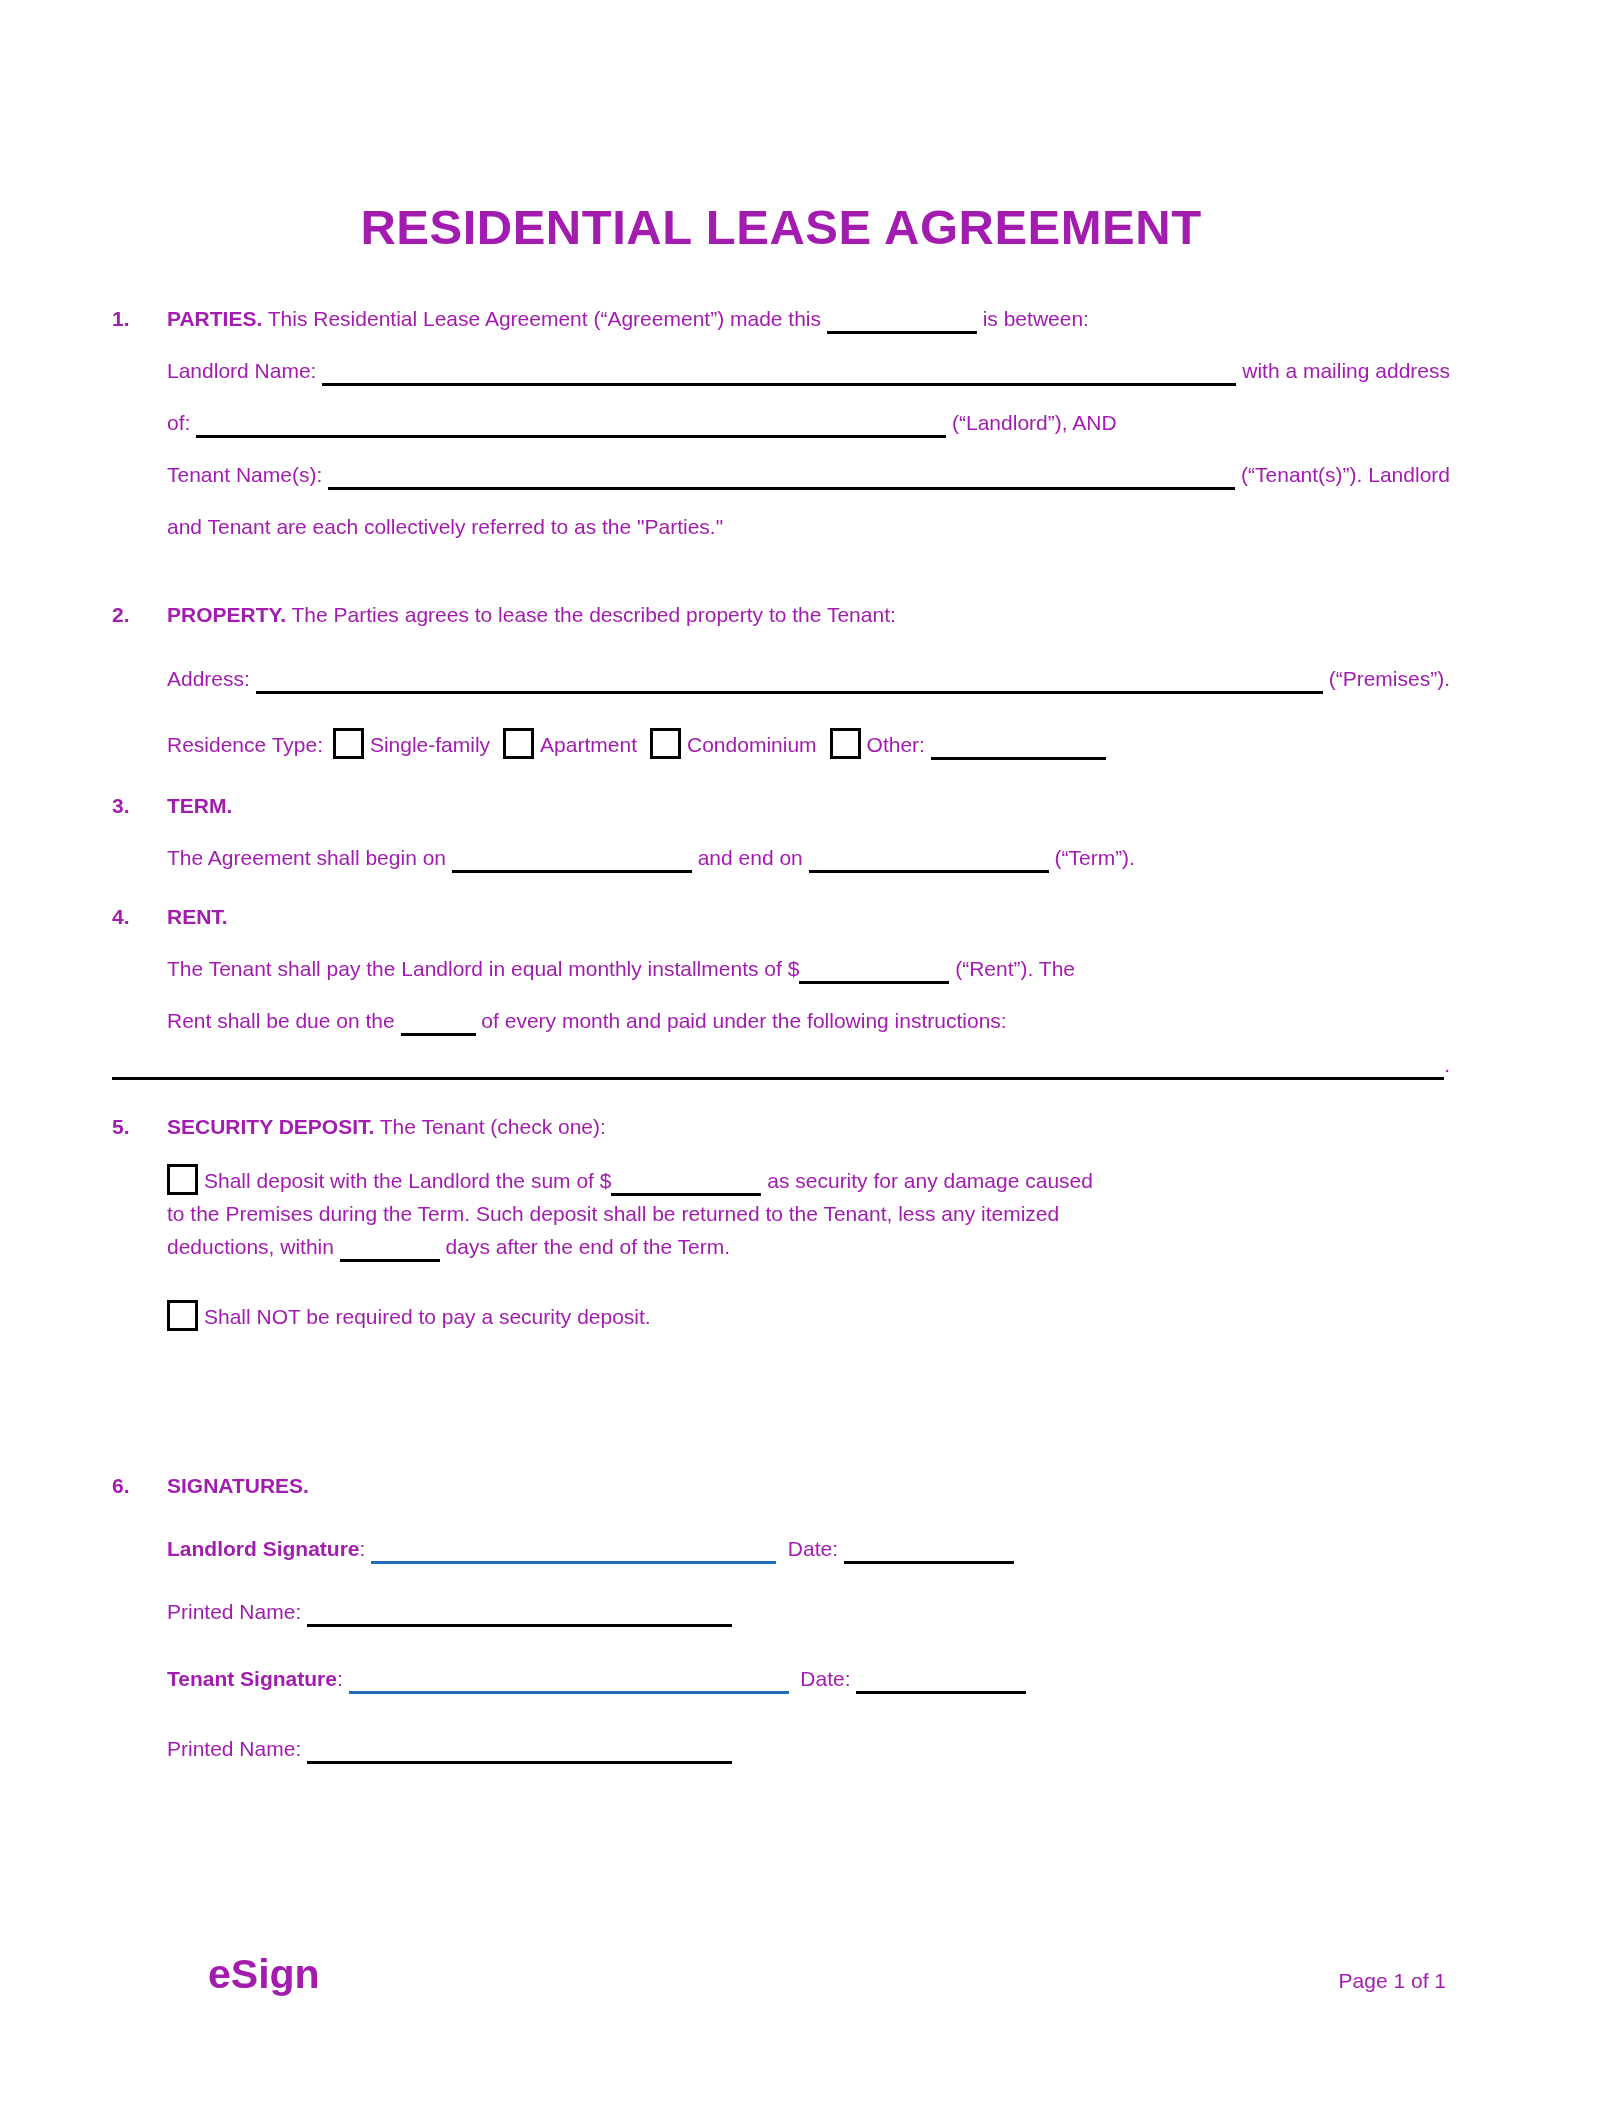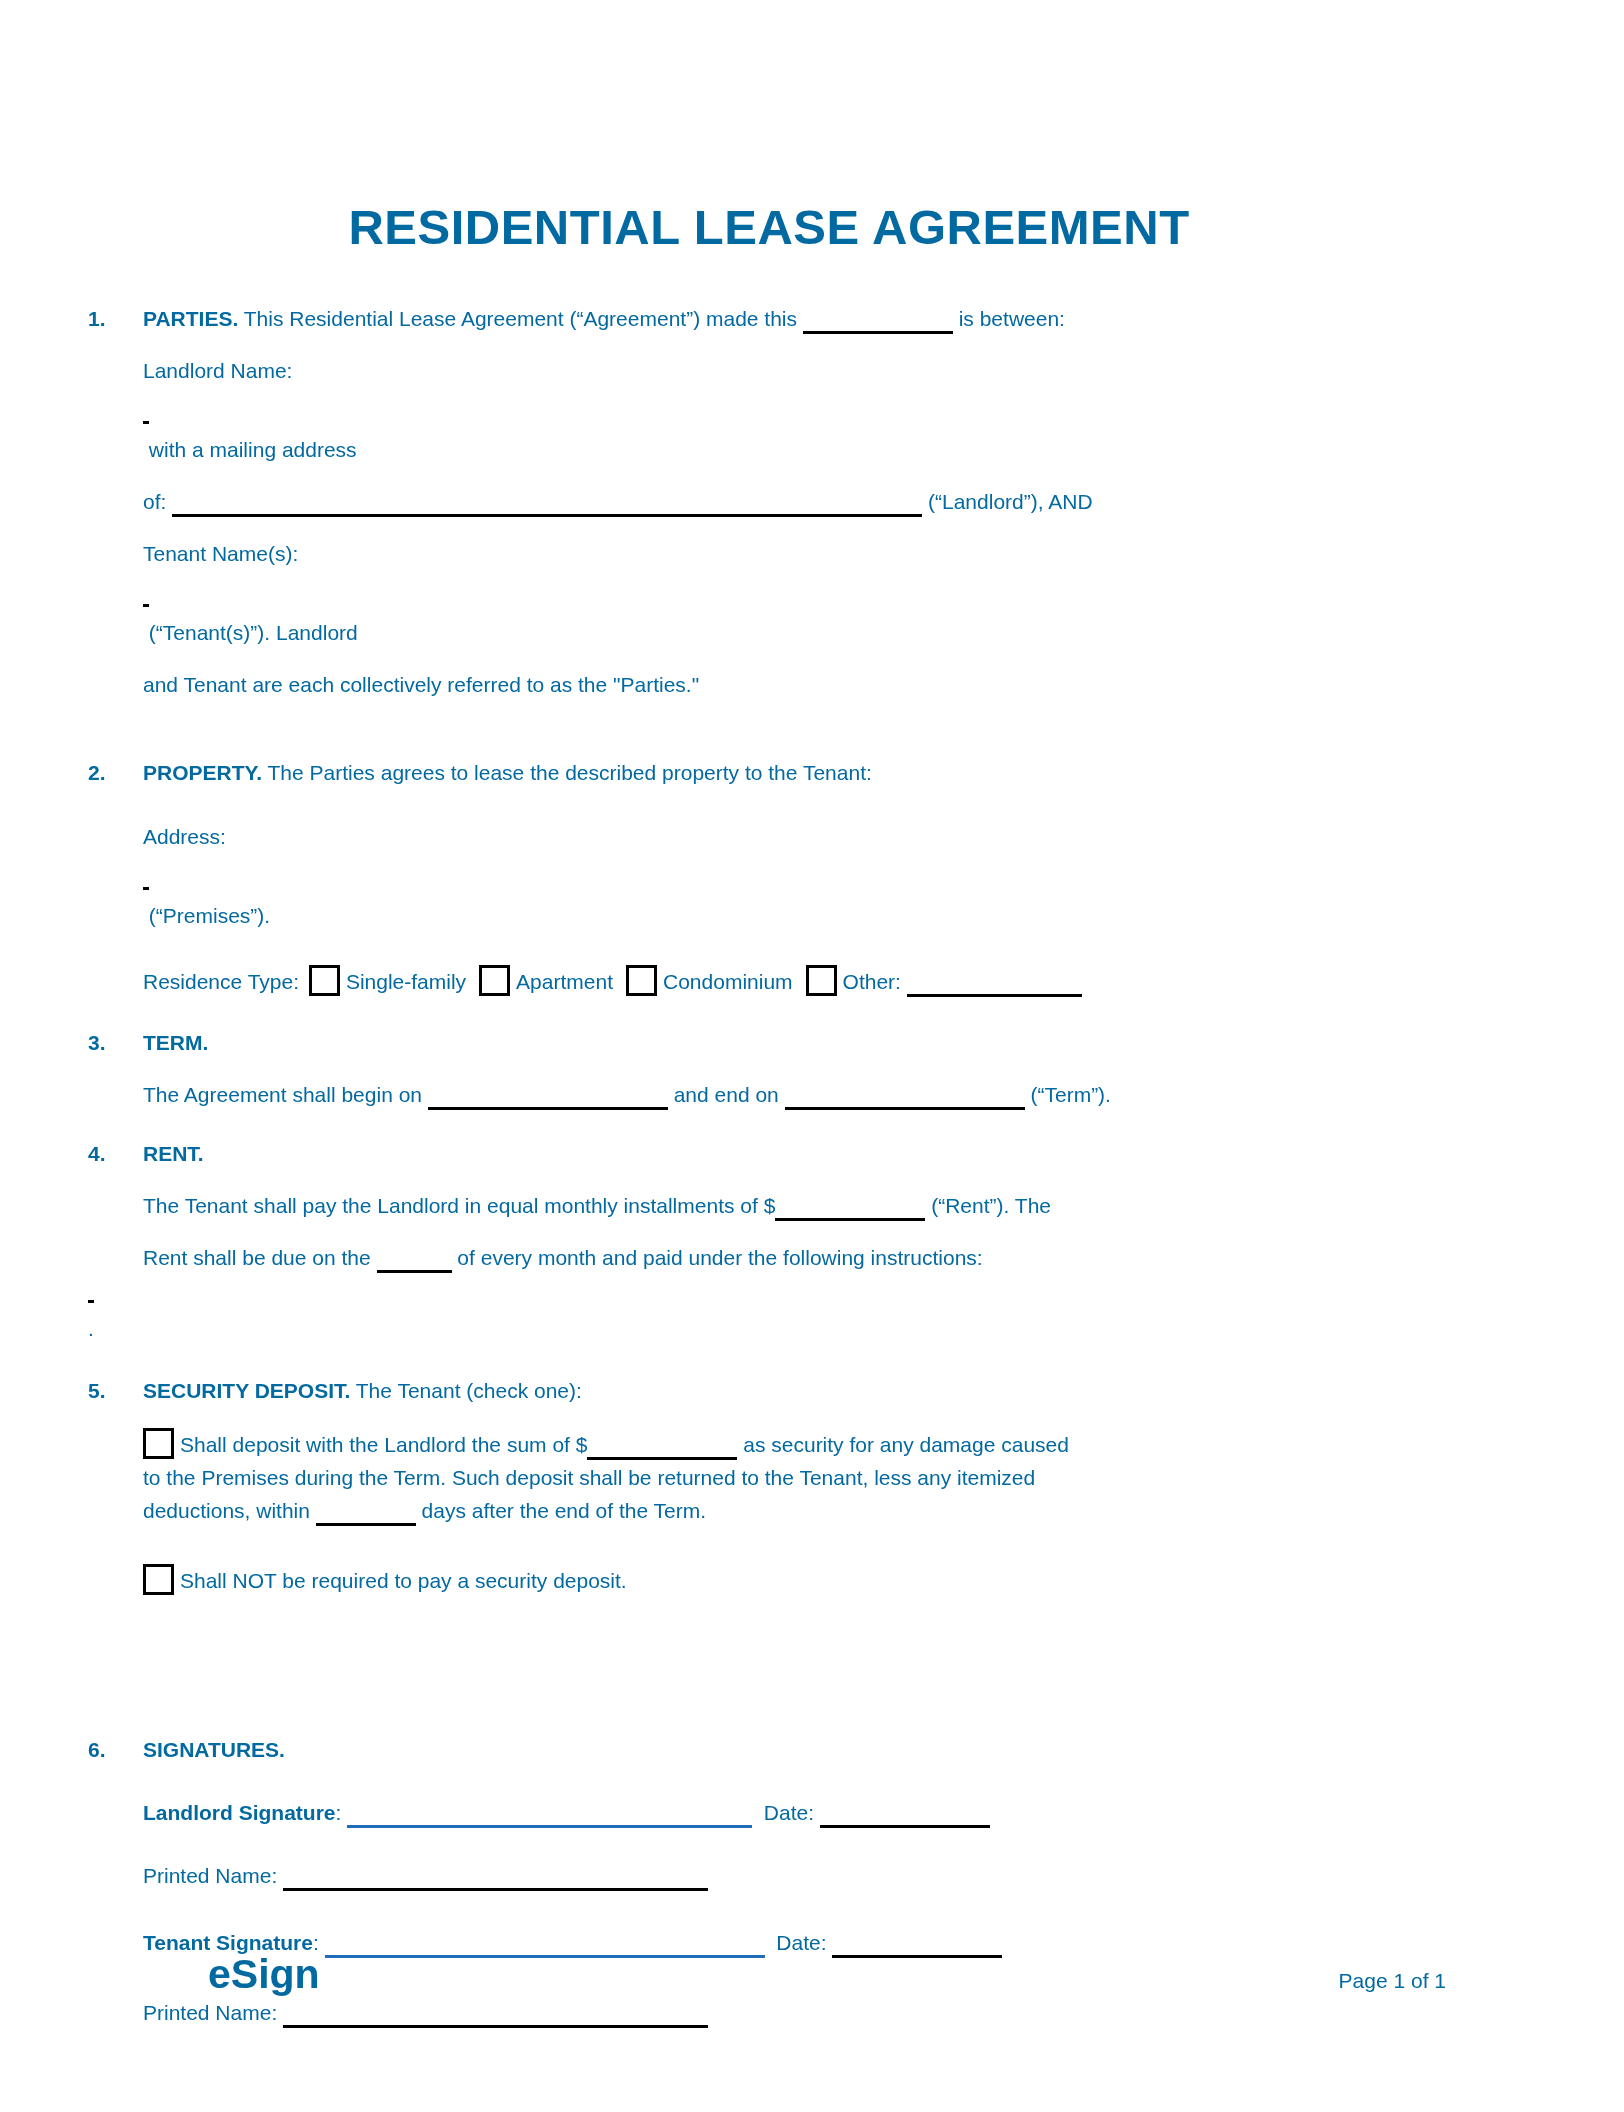--- a/index.html
+++ b/index.html
@@ -1,28 +1,28 @@
 <!DOCTYPE html>
 <html><head>
 <meta charset="utf-8">
 <style>
   html,body{margin:0;padding:0;background:#ffffff;}
   .page{
     width:1624px;height:2112px;position:relative;box-sizing:border-box;
-    background:#ffffff;color:#0369a1;
+    background:#ffffff;color:#a21caf;
     font-family:"Liberation Sans","DejaVu Sans",sans-serif;
     font-size:21px;
-    padding:199px 174px 0 88px;
+    padding:199px 174px 0 112px;
     overflow:hidden;
   }
   .title{font-size:49px;line-height:56px;font-weight:bold;text-align:center;letter-spacing:.5px;}
   .section{position:relative;padding-left:55px;}
   .num{position:absolute;left:0;top:0;font-weight:bold;line-height:52px;}
   .line{line-height:52px;white-space:pre;}
-  .fline{display:flex;align-items:baseline;line-height:52px;flex-direction:column;}
+  .fline{display:flex;align-items:baseline;line-height:52px;}
   .fline>*{white-space:pre;}
   .b{font-weight:bold;}
   .blank{display:inline-block;line-height:24px;border-bottom:3px solid #000;}
   .fill{flex:1 1 auto;display:inline-block;line-height:24px;border-bottom:3px solid #000;}
   .sig{border-bottom-color:#1f6cba;}
   .checkbox{display:inline-block;width:25px;height:25px;border:3px solid #000;vertical-align:-7px;background:#fff;}
   .rcb{margin:0 6px 0 13px;}
   .dcb{margin:0 6px 0 0;}
   .tight{line-height:33px;white-space:pre;}
   .outdent{margin-left:-55px;}

